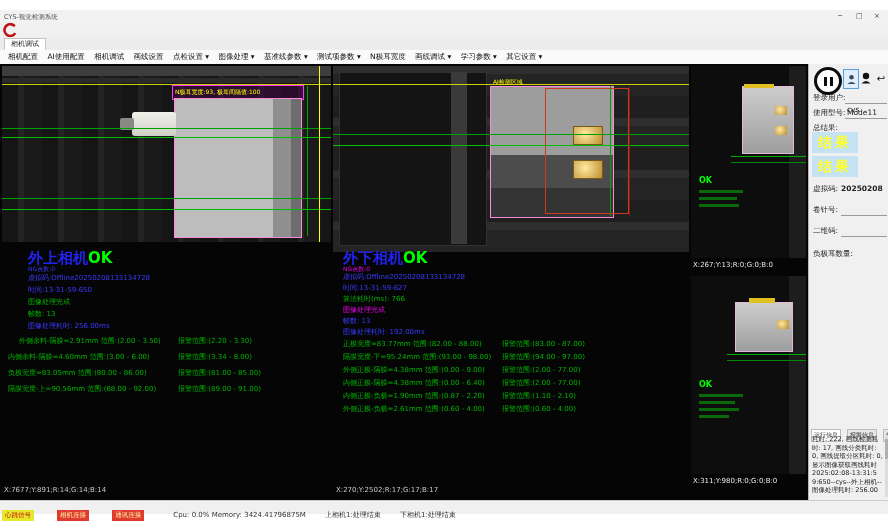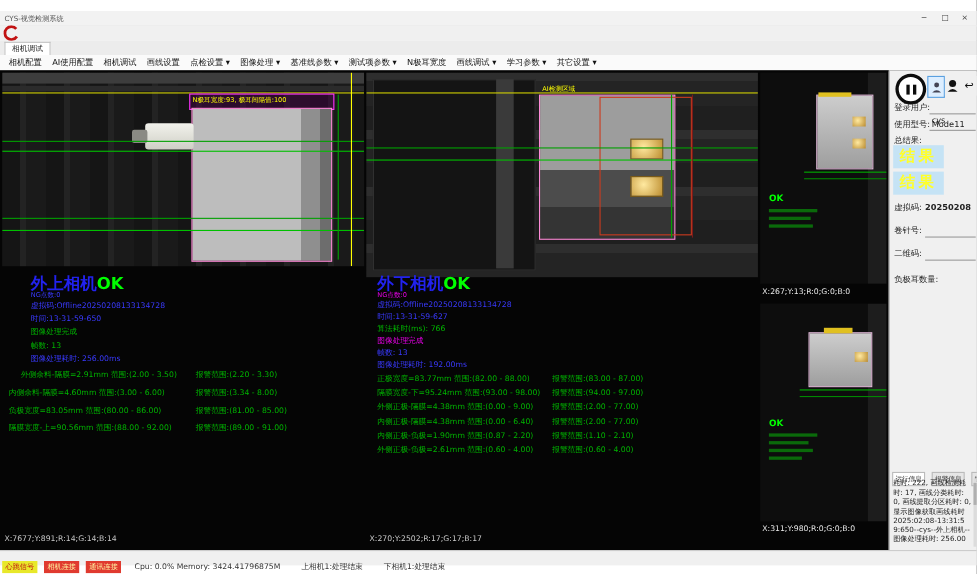--- a/index.html
+++ b/index.html
@@ -26,21 +26,21 @@
               border:1px solid #c4c4c4;border-bottom:none;color:#222;}
   .toolbar{top:50px;left:0;width:888px;height:14px;background:#fafafa;border-bottom:1px solid #222;}
   .toolbar .ti{display:inline-block;margin-right:7px;color:#111;}
   .main{top:64px;left:0;width:808px;height:436px;background:#050505;}
   .sidebar{top:64px;left:808px;width:80px;height:436px;background:#f0f0f0;border-left:1px solid #b9b9b9;box-sizing:border-box;}
   .statusbar{top:500px;left:0;width:888px;height:13px;background:#f0f0f0;border-top:1px solid #cccccc;}
   
   .scene{position:absolute;overflow:hidden;background:#111;}
   .hline{position:absolute;height:1px;}
   .vline{position:absolute;width:1px;}
-  .badge{display:inline-block;padding:1px 3px;margin-right:1px;font-size:6.5px;}
+  .badge{display:inline-block;padding:1px 3px;margin-right:18px;font-size:6.5px;}
   .field-underline{position:absolute;border-bottom:1px solid #9a9a9a;height:1px;}
   .sb-label{position:absolute;font-size:7.5px;color:#222;}
   .sb-value{position:absolute;font-size:7.5px;color:#222;}
   .result-box{position:absolute;left:3px;width:46px;height:21px;background:#c5e3f5;
               color:#ffff2a;font-size:14px;font-weight:bold;text-align:center;line-height:21px;letter-spacing:3px;}
   .icon-btn{position:absolute;width:14px;height:18px;display:flex;align-items:center;justify-content:center;background:#f0f0f0;}
   .pausebtn{position:absolute;left:5px;top:3px;width:22px;height:22px;border:3px solid #0c0c0c;border-radius:50%;
             background:#fff;display:flex;align-items:center;justify-content:center;box-sizing:content-box;}
   .pbar{width:3px;height:9px;background:#0c0c0c;display:inline-block;margin:0 1.5px;}
   .info-tab{display:inline-block;font-size:6px;color:#333;padding:1px 2px;border:1px solid #bbb;background:#e6e6e6;margin-right:1px;}

